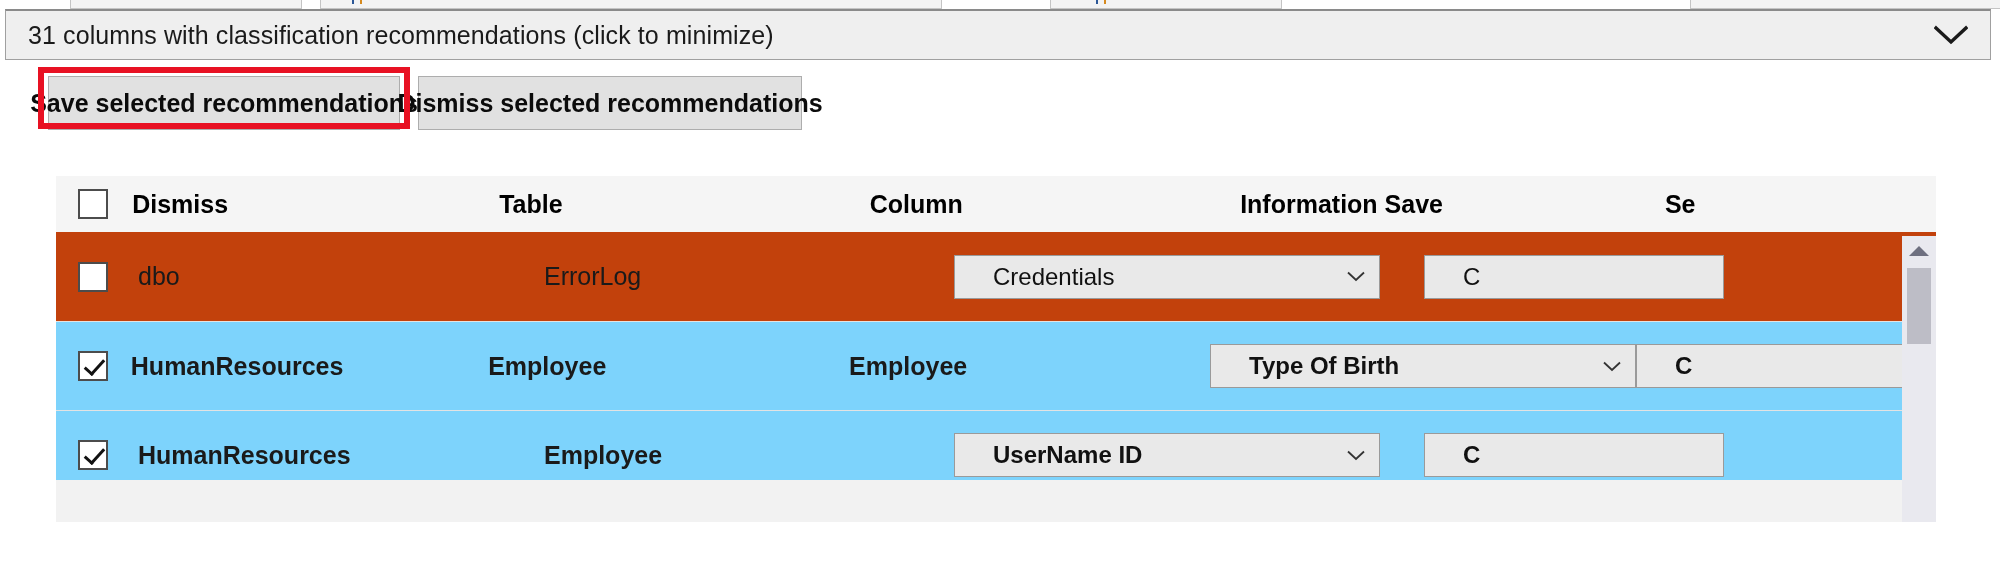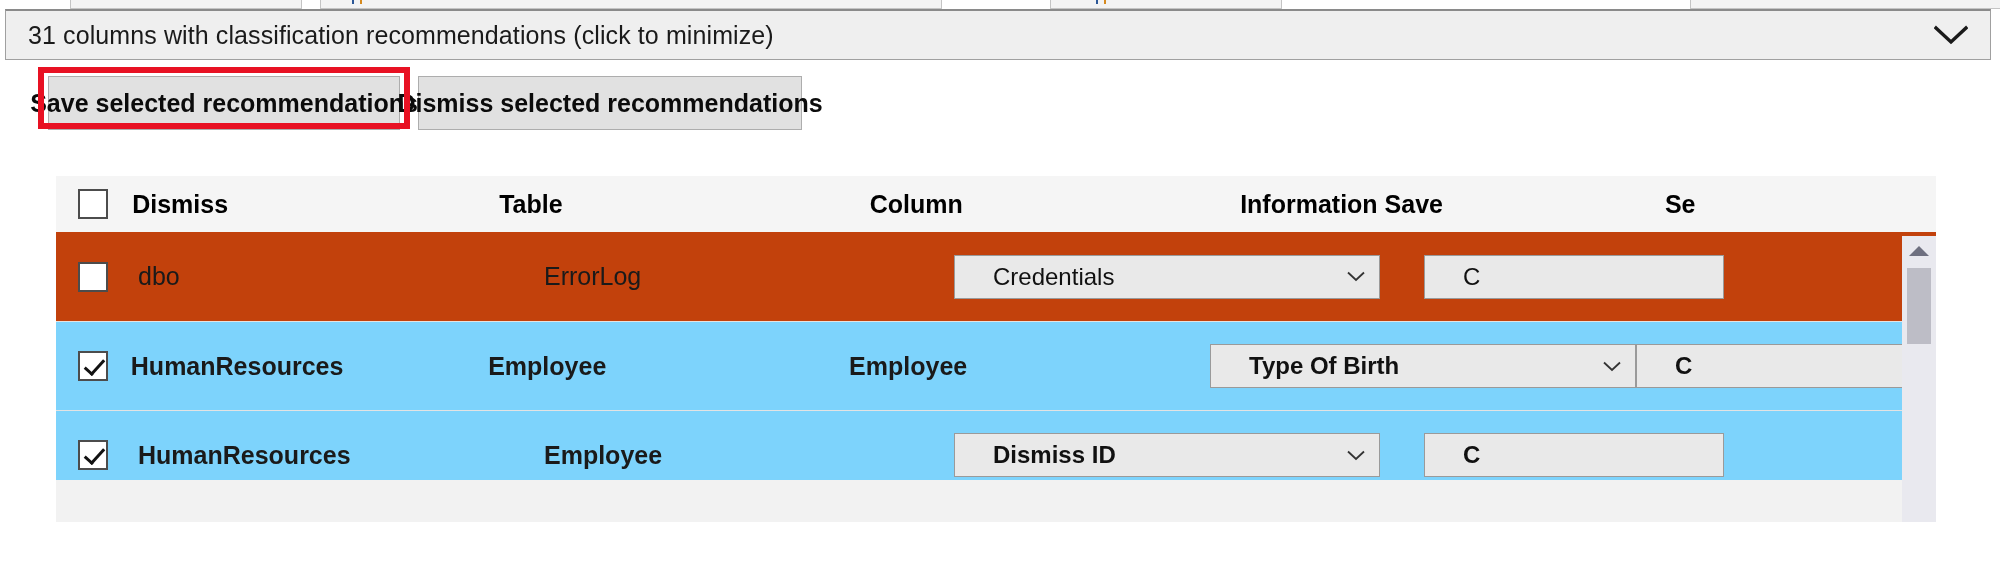--- a/index.html
+++ b/index.html
@@ -346,21 +346,21 @@
   </div>
 
   <div class="row even sep">
     <div class="cell c-check">
       <span class="checkbox checked"></span>
     </div>
     <div class="cell c-schema text">HumanResources</div>
     <div class="cell c-table text">Employee</div>
     <div class="cell c-info">
       <div class="dropdown">
-        <span class="dd-label">Dismiss ID</span>
+        <span class="dd-label">UserName ID</span>
         <span class="dd-arrow">
           <svg width="18" height="11" viewBox="0 0 18 11" aria-hidden="true">
             <path d="M1 1.5 L9 9 L17 1.5" fill="none" stroke="#333" stroke-width="1.8"></path>
           </svg>
         </span>
       </div>
     </div>
     <div class="cell c-sens">
       <div class="dropdown clipped">
         <span class="dd-label">C</span>

